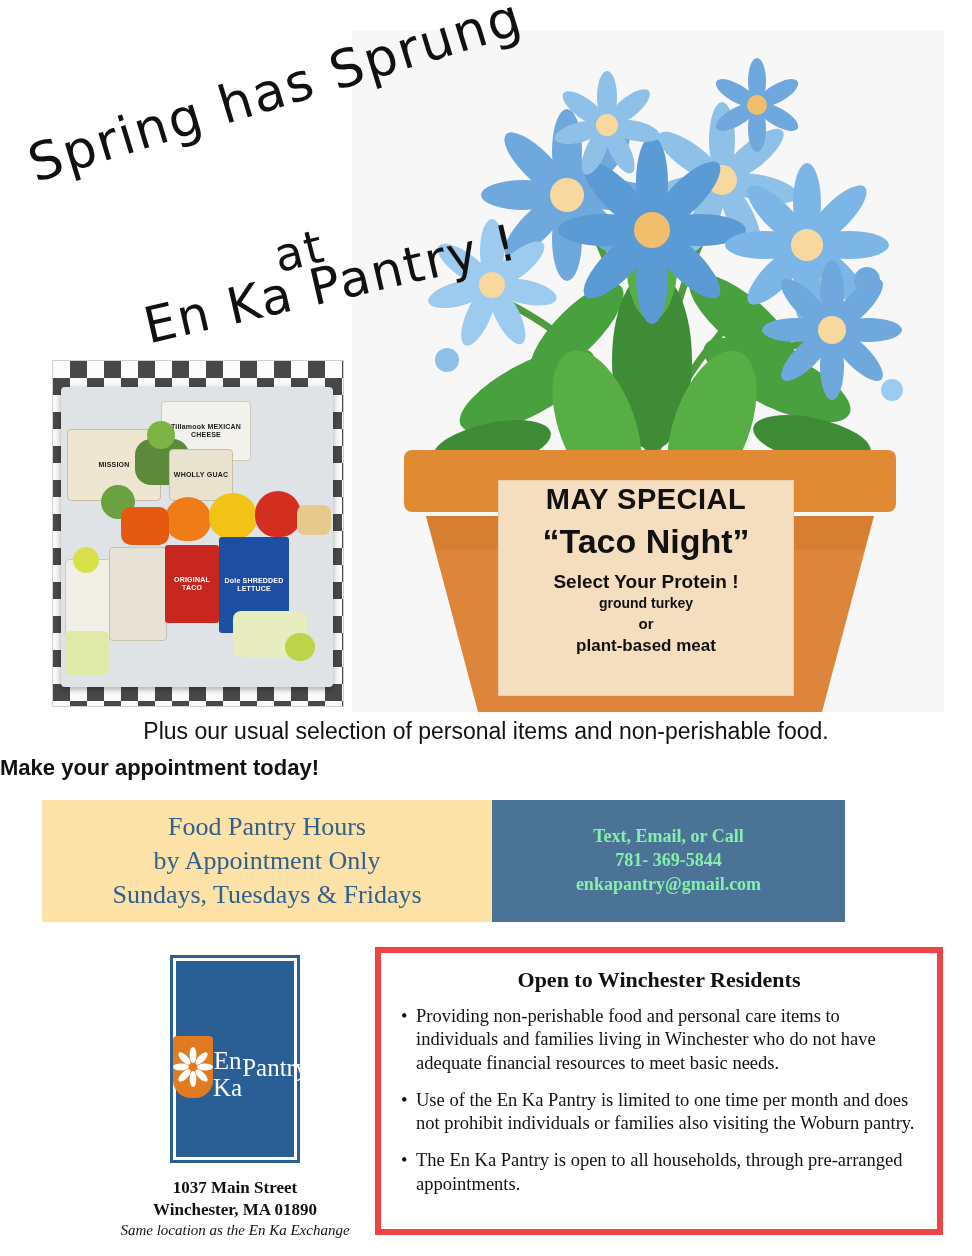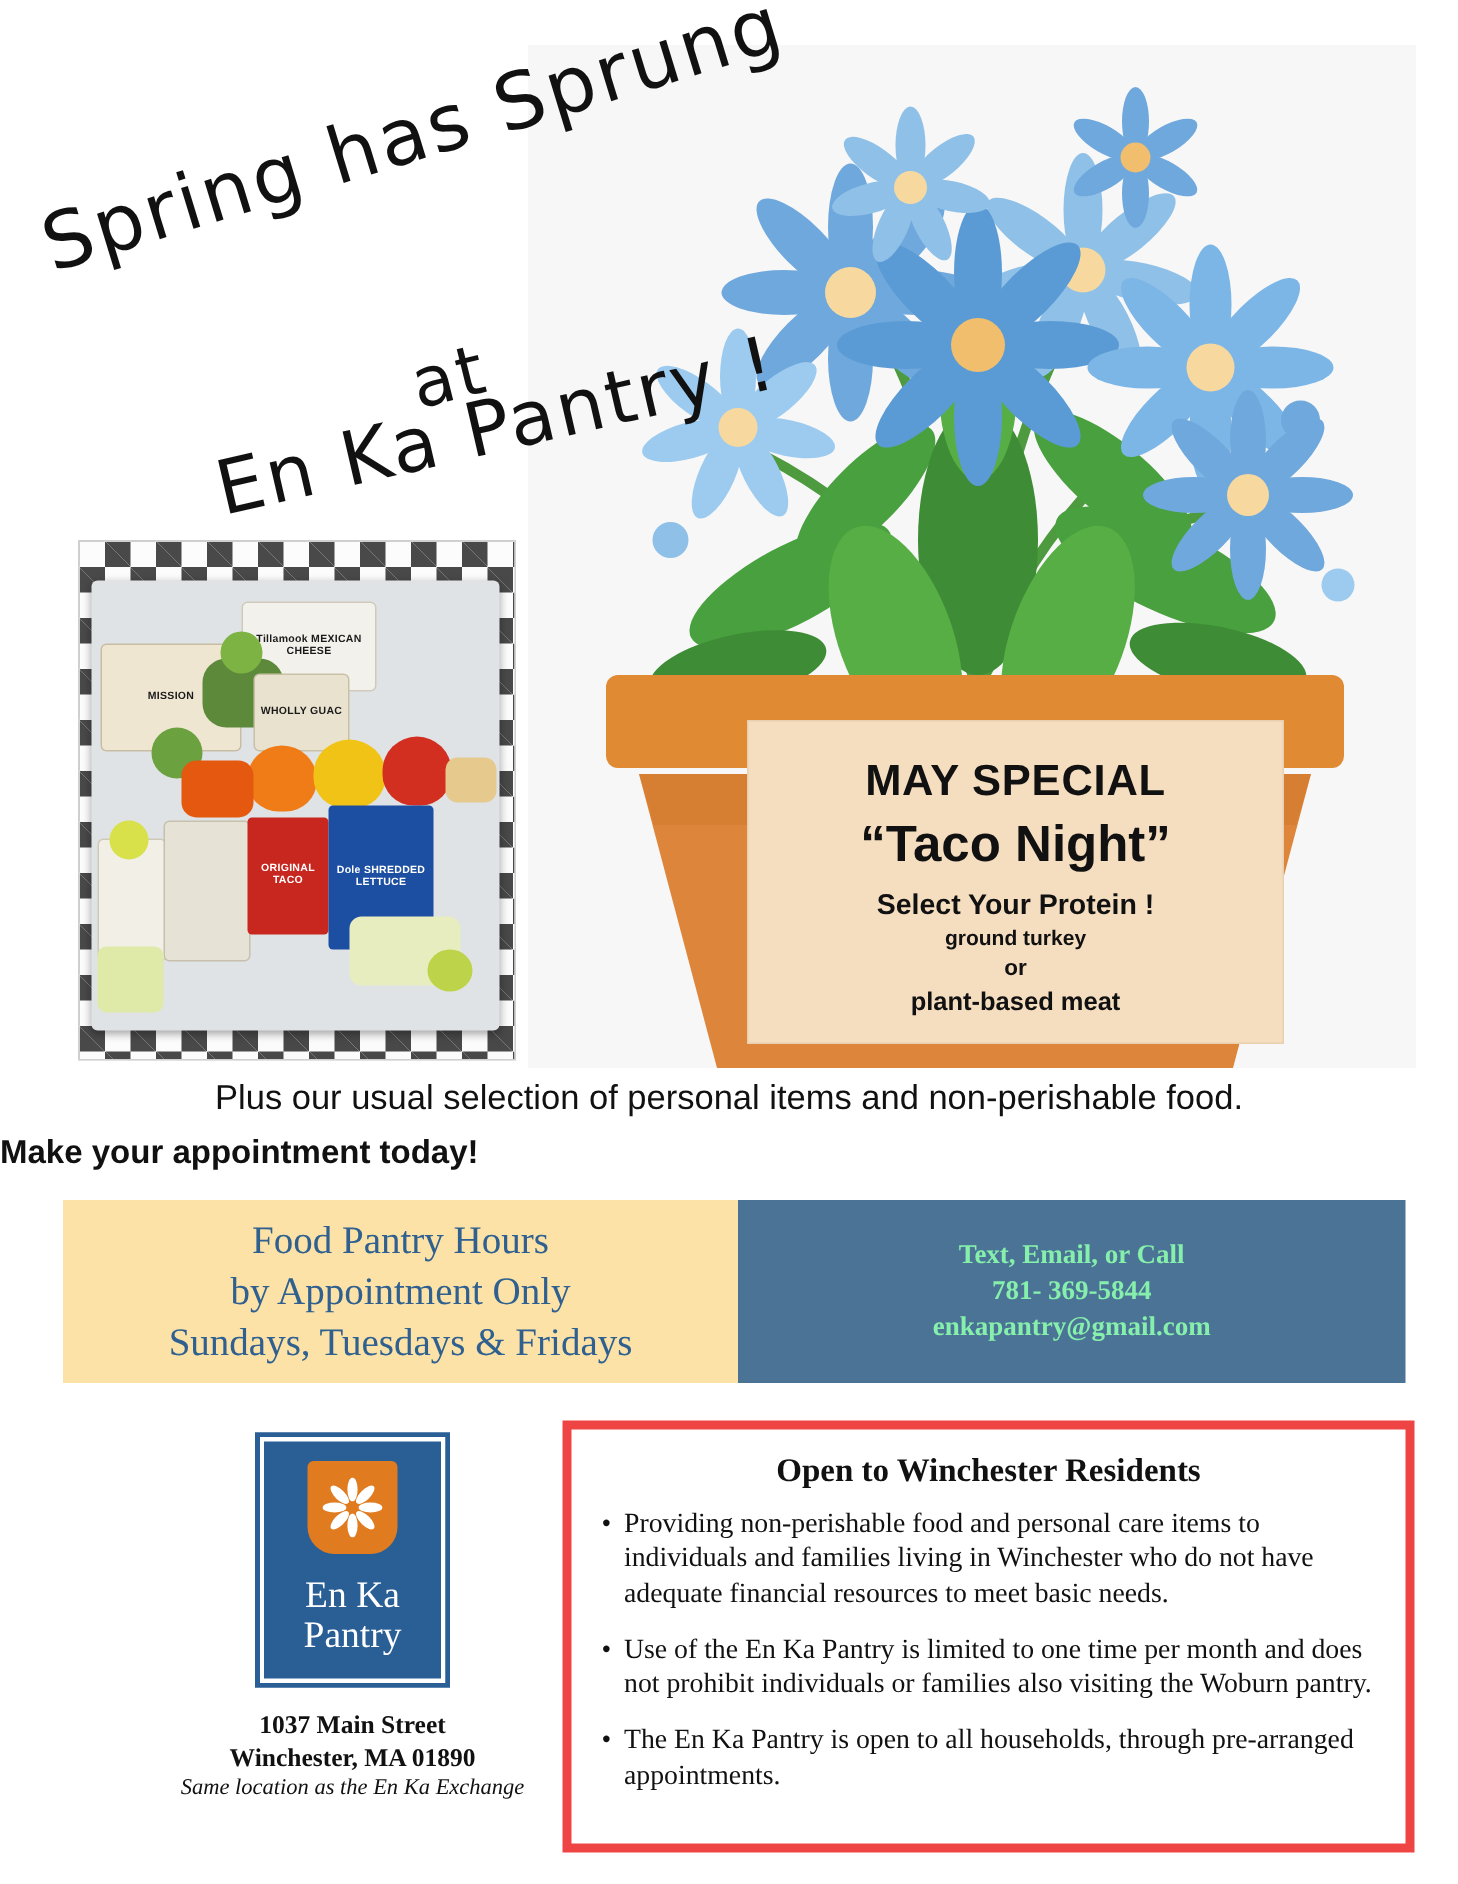--- a/index.html
+++ b/index.html
@@ -65,27 +65,27 @@
     background: #f7f7f7;
     overflow: hidden;
   }
   .pot-panel svg {
     display: block;
   }
   .may-box {
     position: absolute;
     left: 146px;
     top: 450px;
-    width: 358px;
+    width: 296px;
     height: 216px;
     background: #f5ddc0;
     border: 1px solid #e8cfae;
     text-align: center;
     box-sizing: border-box;
-    padding-top: 24px;
+    padding-top: 2px;
   }
   .may-box .t1 {
     font-family: "Liberation Sans", sans-serif;
     font-weight: bold;
     font-size: 29px;
     color: #111;
     letter-spacing: .5px;
   }
   .may-box .t2 {
     font-family: "Liberation Sans", sans-serif;
@@ -189,21 +189,21 @@
     font-size: 22px;
     font-weight: bold;
     color: #111;
   }
 
   
   .bar {
     position: absolute;
     left: 42px;
     top: 800px;
-    width: 895px;
+    width: 803px;
     height: 122px;
     display: flex;
     text-align: right;
   }
   .bar-left {
     width: 450px;
     background: #fce2a6;
     display: flex;
     flex-direction: column;
     align-items: center;
@@ -234,27 +234,27 @@
   
   .logo-wrap {
     position: absolute;
     left: 110px;
     top: 955px;
     width: 250px;
     text-align: center;
   }
   .logo-box {
     width: 130px;
-    height: 170px;
+    height: 208px;
     margin: 0 auto;
     background: #2a5f96;
     border: 3px solid #2a5f96;
     box-shadow: 0 0 0 3px #ffffff inset;
     display: flex;
-    flex-direction: column;
+    flex-direction: row;
     align-items: center;
     padding-top: 16px;
     box-sizing: border-box;
   }
   .logo-badge {
     width: 60px;
     height: 62px;
     background: #e07b1f;
     border-radius: 4px 4px 18px 18px;
     display: flex;

